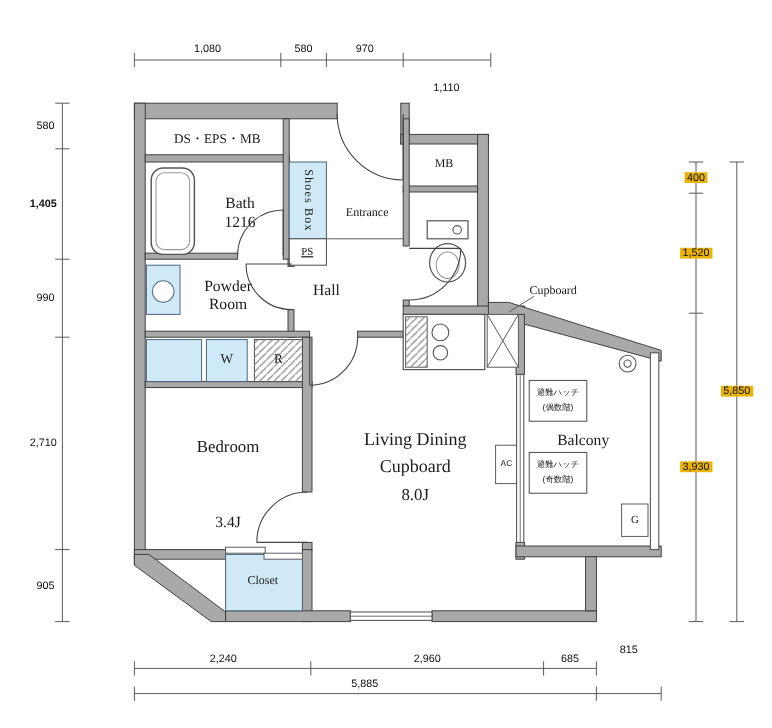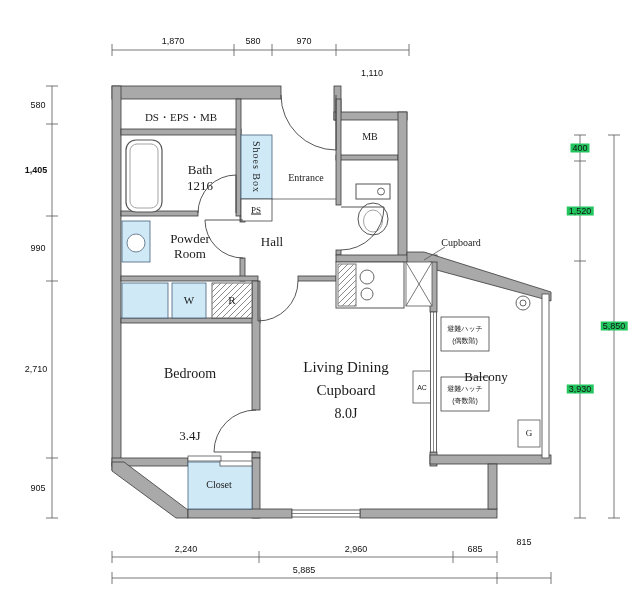--- a/index.html
+++ b/index.html
@@ -2,21 +2,21 @@
 <html><head>
 <meta charset="utf-8">
 <style>
   html,body{margin:0;padding:0;background:#ffffff;}
   #stage{position:relative;width:643px;height:607px;background:#fff;overflow:hidden;
          font-family:"Liberation Serif",serif;}
   #drawing{position:absolute;left:0;top:0;}
   .lbl{position:absolute;transform:translate(-50%,-50%);white-space:nowrap;
        color:#1a1a1a;line-height:1;z-index:3;}
   .dim{font-family:"Liberation Sans",sans-serif;font-size:9px;color:#111;}
-  .bg{background:#22c55e;padding:0 2px;}
+  .bg{background:#eab308;padding:0 2px;}
   .s7{font-size:7px;font-family:"Liberation Sans",sans-serif;}
   .s9{font-size:9px;}
   .s10{font-size:10px;}
   .s11{font-size:11px;}
   .s12{font-size:10px;}
   .s13{font-size:13px;}
   .s14{font-size:14px;text-align:right;}
   .s15{font-size:15px;}
   .vert{writing-mode:vertical-rl;letter-spacing:1px;}
 </style>
@@ -191,29 +191,29 @@
   <div class="lbl s13" style="left:272px;top:241px;">Hall</div>
   <div class="lbl s11" style="left:189px;top:300px;">W</div>
   <div class="lbl s11" style="left:232px;top:300px;">R</div>
   <div class="lbl s10" style="left:461px;top:243px;font-family:Liberation Serif, serif;">Cupboard</div>
   <div class="lbl s14" style="left:190px;top:374px;">Bedroom</div>
   <div class="lbl s13" style="left:190px;top:395px;margin-top:40px;">3.4J</div>
   <div class="lbl s15" style="left:346px;top:367px;">Living Dining</div>
   <div class="lbl s15" style="left:346px;top:390px;">Cupboard</div>
   <div class="lbl s14" style="left:346px;top:414px;">8.0J</div>
   <div class="lbl s12" style="left:219px;top:485px;">Closet</div>
-  <div class="lbl s13" style="left:486px;top:366px;margin-top:10px;">Balcony</div>
+  <div class="lbl s13" style="left:486px;top:366px;">Balcony</div>
   <div class="lbl s7" style="left:465px;top:328px;">避難ハッチ</div>
   <div class="lbl s7" style="left:465px;top:340px;">(偶数階)</div>
   <div class="lbl s7" style="left:465px;top:388px;">避難ハッチ</div>
   <div class="lbl s7" style="left:465px;top:400px;">(奇数階)</div>
   <div class="lbl s7" style="left:422px;top:387px;">AC</div>
   <div class="lbl s9" style="left:529px;top:433px;">G</div>
 
-  <div class="lbl dim" style="left:173px;top:41px;">1,870</div>
+  <div class="lbl dim" style="left:173px;top:41px;">1,080</div>
   <div class="lbl dim" style="left:253px;top:41px;">580</div>
   <div class="lbl dim" style="left:304px;top:41px;">970</div>
   <div class="lbl dim" style="left:372px;top:41px;margin-top:32px;">1,110</div>
 
   <div class="lbl dim" style="left:38px;top:105px;">580</div>
   <div class="lbl dim" style="left:36px;top:170px;font-weight:bold;">1,405</div>
   <div class="lbl dim" style="left:38px;top:248px;">990</div>
   <div class="lbl dim" style="left:36px;top:369px;">2,710</div>
   <div class="lbl dim" style="left:38px;top:488px;">905</div>
 

